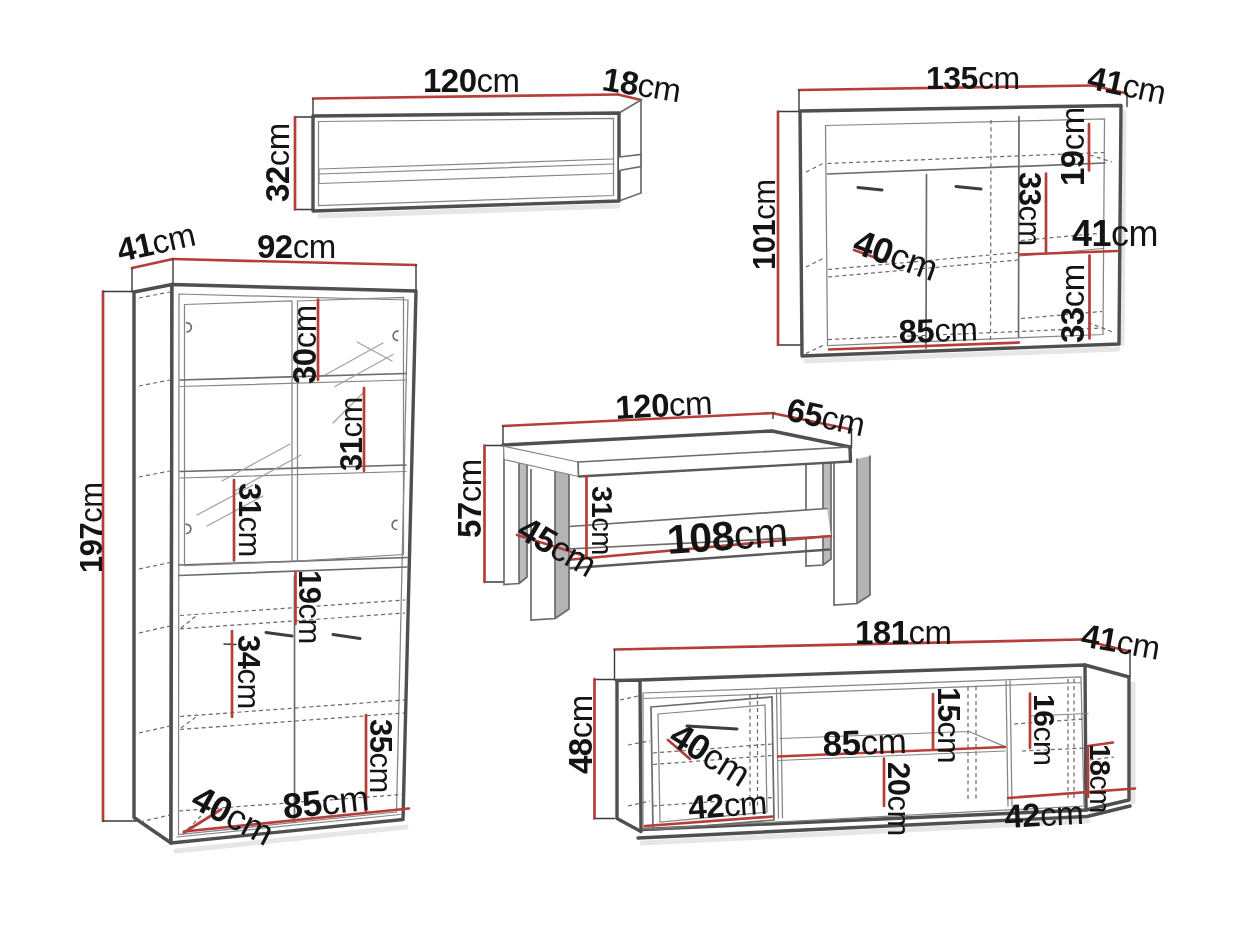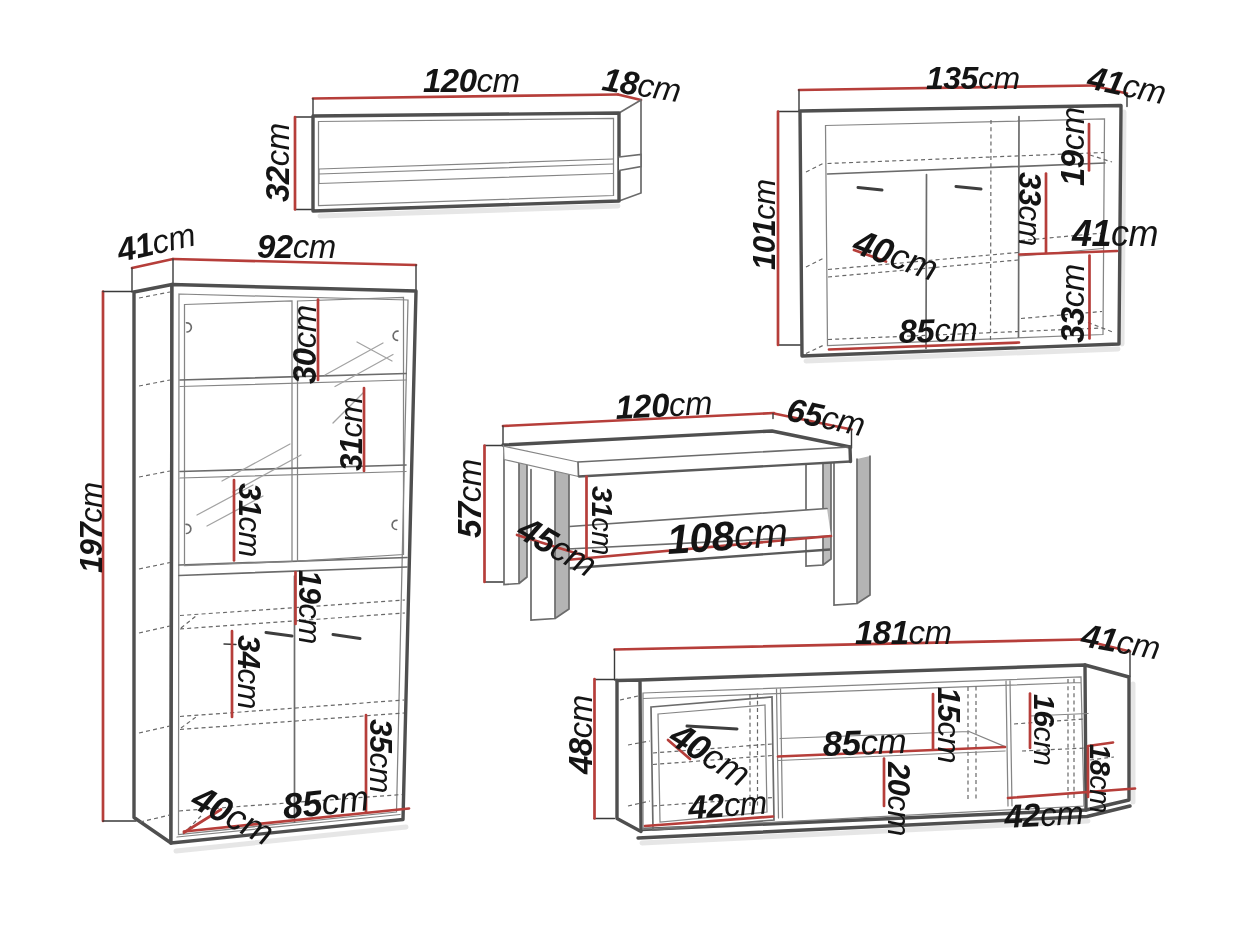--- a/index.html
+++ b/index.html
@@ -1,16 +1,16 @@
 <!DOCTYPE html>
 <html><head>
 <meta charset="utf-8">
 <style>
 html,body{margin:0;padding:0;background:#fff;}
-#wrap{width:1252px;height:939px;position:relative;background:#fff;overflow:hidden;font-style:italic;}
+#wrap{width:1252px;height:939px;position:relative;background:#fff;overflow:hidden;}
 svg{display:block;}
 .k{fill:none;stroke:#4f4f4f;stroke-width:3.4;stroke-linejoin:round;stroke-linecap:round;}
 .m{fill:none;stroke:#6b6b6b;stroke-width:1.7;stroke-linecap:round;}
 .t{fill:none;stroke:#858585;stroke-width:1.25;stroke-linecap:round;}
 .d{fill:none;stroke:#686868;stroke-width:1.2;stroke-dasharray:4 3.2;stroke-linecap:butt;}
 .r{fill:none;stroke:#b63e3a;stroke-width:2.7;stroke-linecap:round;}
 .tk{fill:none;stroke:#3a3a3a;stroke-width:1.4;stroke-linecap:round;}
 .g{fill:none;stroke:#a3a3a3;stroke-width:1.25;stroke-linecap:round;}
 .h{fill:none;stroke:#3e3e3e;stroke-width:3;stroke-linecap:round;}
 .w{fill:#fff;stroke:none;}

